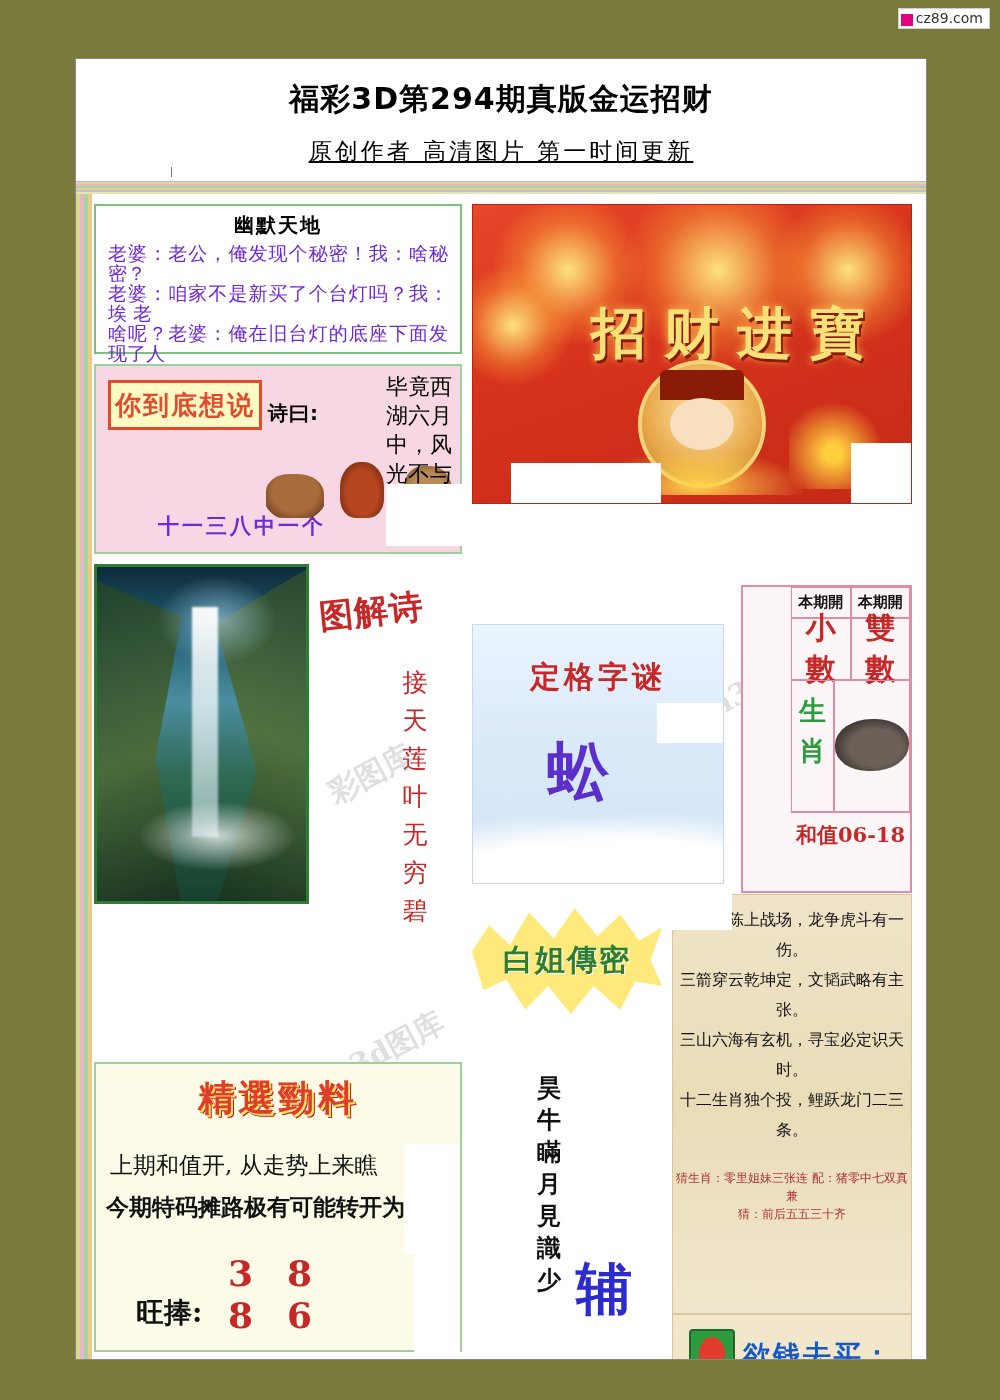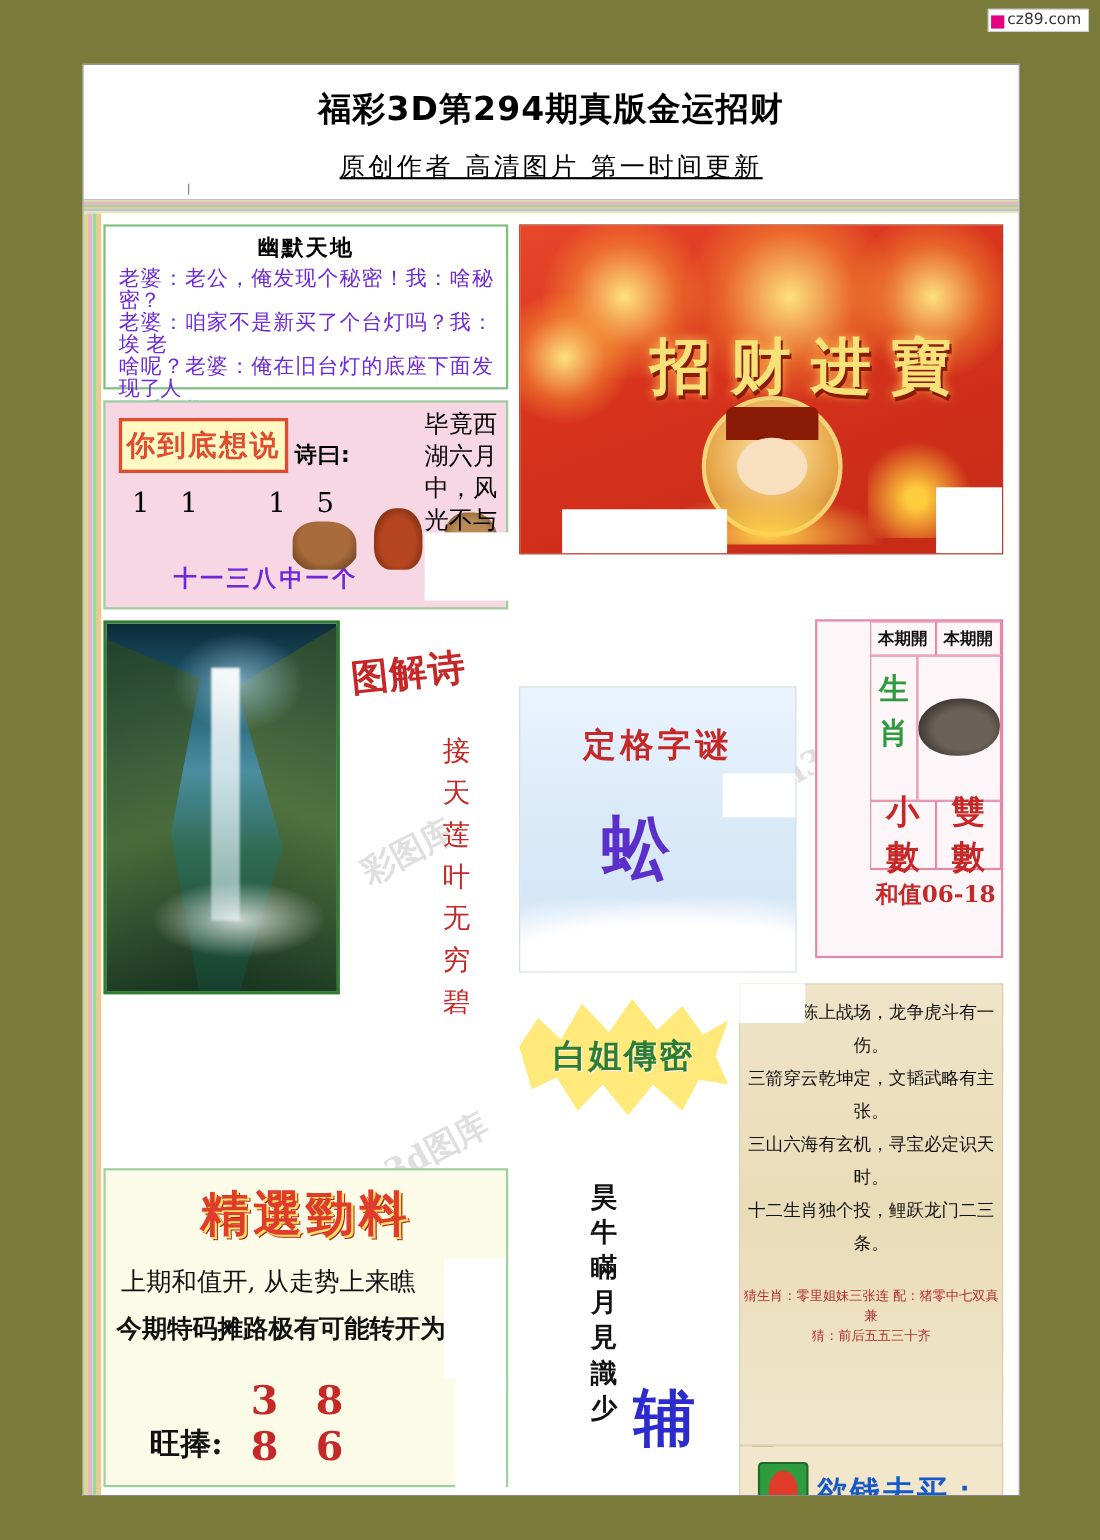--- a/index.html
+++ b/index.html
@@ -273,21 +273,21 @@
   .zimi .cloud {
     position: absolute; left: 0; right: 0; bottom: 0; height: 70px;
     background: radial-gradient(ellipse at 30% 100%, #ffffff 0 38%, rgba(255,255,255,0) 70%),
                 radial-gradient(ellipse at 72% 100%, #ffffff 0 42%, rgba(255,255,255,0) 72%);
   }
   .zimi-white { position: absolute; right: 0px; top: 78px; width: 66px; height: 40px; background:#fff; }
   .zimi-top-white { position: absolute; left: 396px; top: 382px; width: 258px; height: 50px; background:#fff; }
 
   
   .rtable {
-    left: 665px; top: 369px; width: 171px; height: 308px;
+    left: 665px; top: 391px; width: 171px; height: 308px;
     background: #fdf6f8; border: 2px solid #e38aa6; padding-left: 48px;
   }
   .rtable .row { display: flex; }
   .rtable .cell {
     flex: 1; border: 1px solid #e38aa6; box-sizing: border-box;
     text-align: center;
   }
   .rtable .hcell { font-size: 15px; padding: 5px 0; color: #111; font-weight: bold; }
   .rtable .bigcell { height: 62px; display: flex; align-items: center; justify-content: center; }
   .rtable .bigcell span {
@@ -391,21 +391,21 @@
     font-family: "DejaVu Serif", serif; letter-spacing: 2px;
   }
 
   
   .jingxuan {
     left: 18px; top: 868px; width: 368px; height: 290px;
     background: #fbfbe8; border: 2px solid #9fcf9f;
   }
   .jingxuan .ttl {
     position: absolute; left: 0; right: 0; top: 10px; text-align: center;
-    font-size: 44px; font-weight: bold; color: #e03c2c;
+    font-size: 36px; font-weight: bold; color: #e03c2c;
     font-family: "DejaVu Serif", serif; letter-spacing: 4px;
     text-shadow: 2px 2px 0 #ffe26a, 3px 3px 0 #b02010;
   }
   .jingxuan .l1 {
     position: absolute; left: 14px; top: 86px; width: 344px;
     font-size: 23px; color: #111; font-family: "DejaVu Serif", serif;
   }
   .jingxuan .l2 {
     position: absolute; left: 10px; top: 128px; width: 352px;
     font-size: 23px; font-weight: bold; color: #111;
@@ -490,21 +490,20 @@
             <span>民币！我。。。</span>
             <span class="redact" style="position:absolute;left:80px;top:2px;width:230px;height:16px;"></span>
           </div>
         </div>
       </div>
 
       <div class="panel fairy">
         <div class="fairy-tag">
           <span>你到底想说</span>
         </div>
-        <div class="fairy-nums">11    15</div>
         <div class="fairy-foot">十一三八中一个</div>
         <div class="fairy-shiyue">诗曰:</div>
         <div class="animals">
           <div class="a cow"></div>
           <div class="a rooster"></div>
           <div class="a deer"></div>
         </div>
       </div>
       <div class="poem" style="position:absolute; left:310px; top:178px; width:78px;">毕竟西湖六月中，风光不与四时同。</div>
       <div style="position:absolute; left:310px; top:290px; width:78px; height:62px; background:#fff;"></div>
@@ -544,33 +543,33 @@
         <div class="big">蚣</div>
         <div class="zimi-white"></div>
       </div>
 
       <div class="panel rtable">
         <div class="row">
           <div class="cell hcell">本期開</div>
           <div class="cell hcell">本期開</div>
         </div>
         <div class="row">
+          <div class="cell bigcell">
+            <span>小數</span>
+          </div>
+          <div class="cell bigcell">
+            <span>雙數</span>
+          </div>
+        </div>
+        <div class="row">
           <div class="cell mid">
             <div class="vtxt">生肖</div>
           </div>
           <div class="cell mid">
             <div class="mouse"></div>
-          </div>
-        </div>
-        <div class="row">
-          <div class="cell bigcell">
-            <span>小數</span>
-          </div>
-          <div class="cell bigcell">
-            <span>雙數</span>
           </div>
         </div>
         <div class="foot">和值06-18</div>
       </div>
 
       <div class="baijie-bg"></div>
       <div class="panel baijie">
         <div class="star"></div>
         <div class="txt">白姐傳密</div>
       </div>

